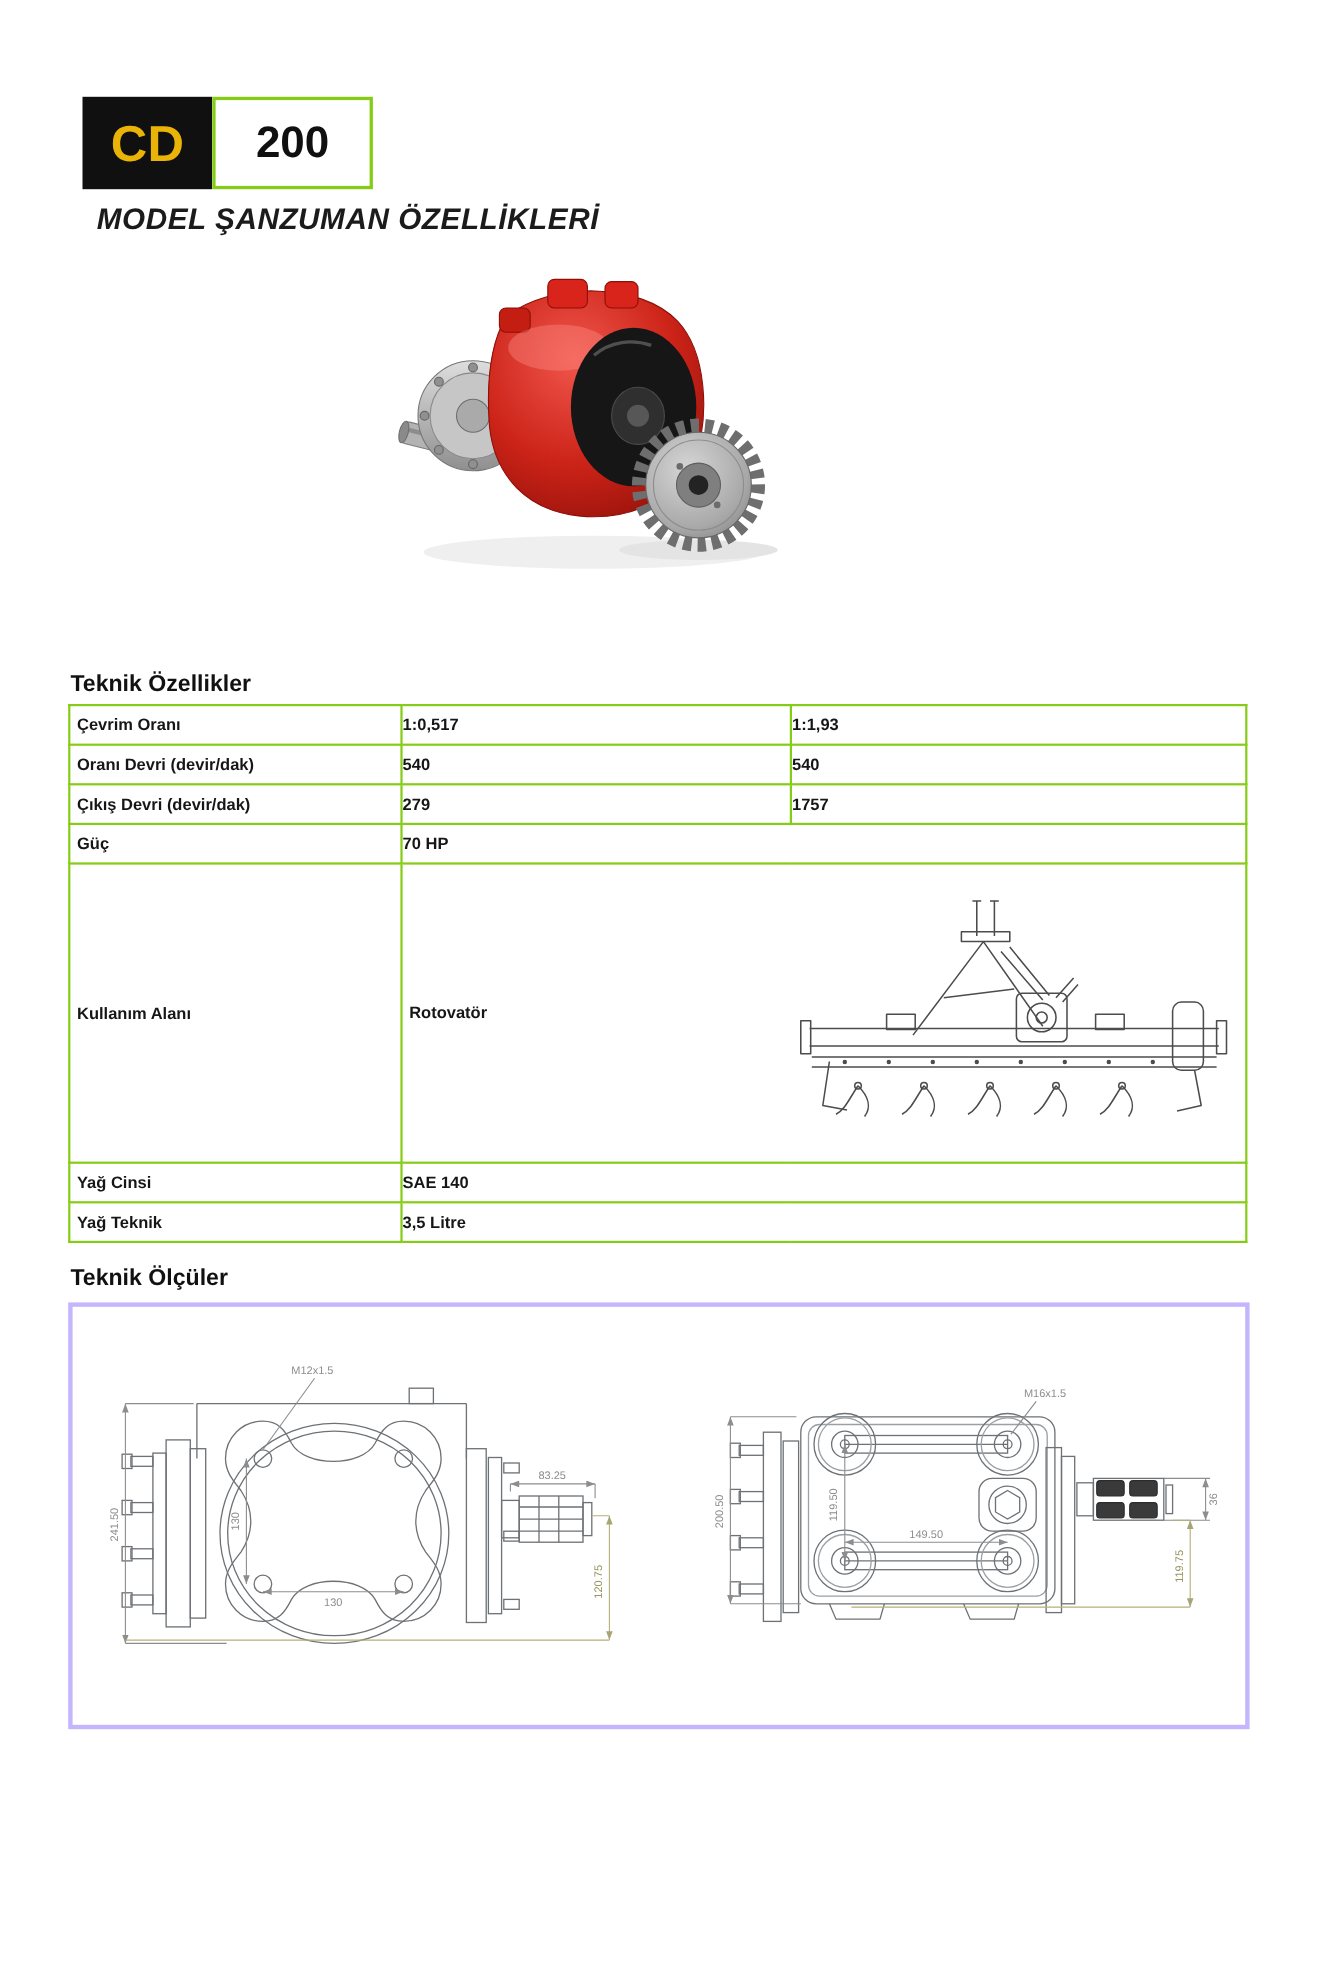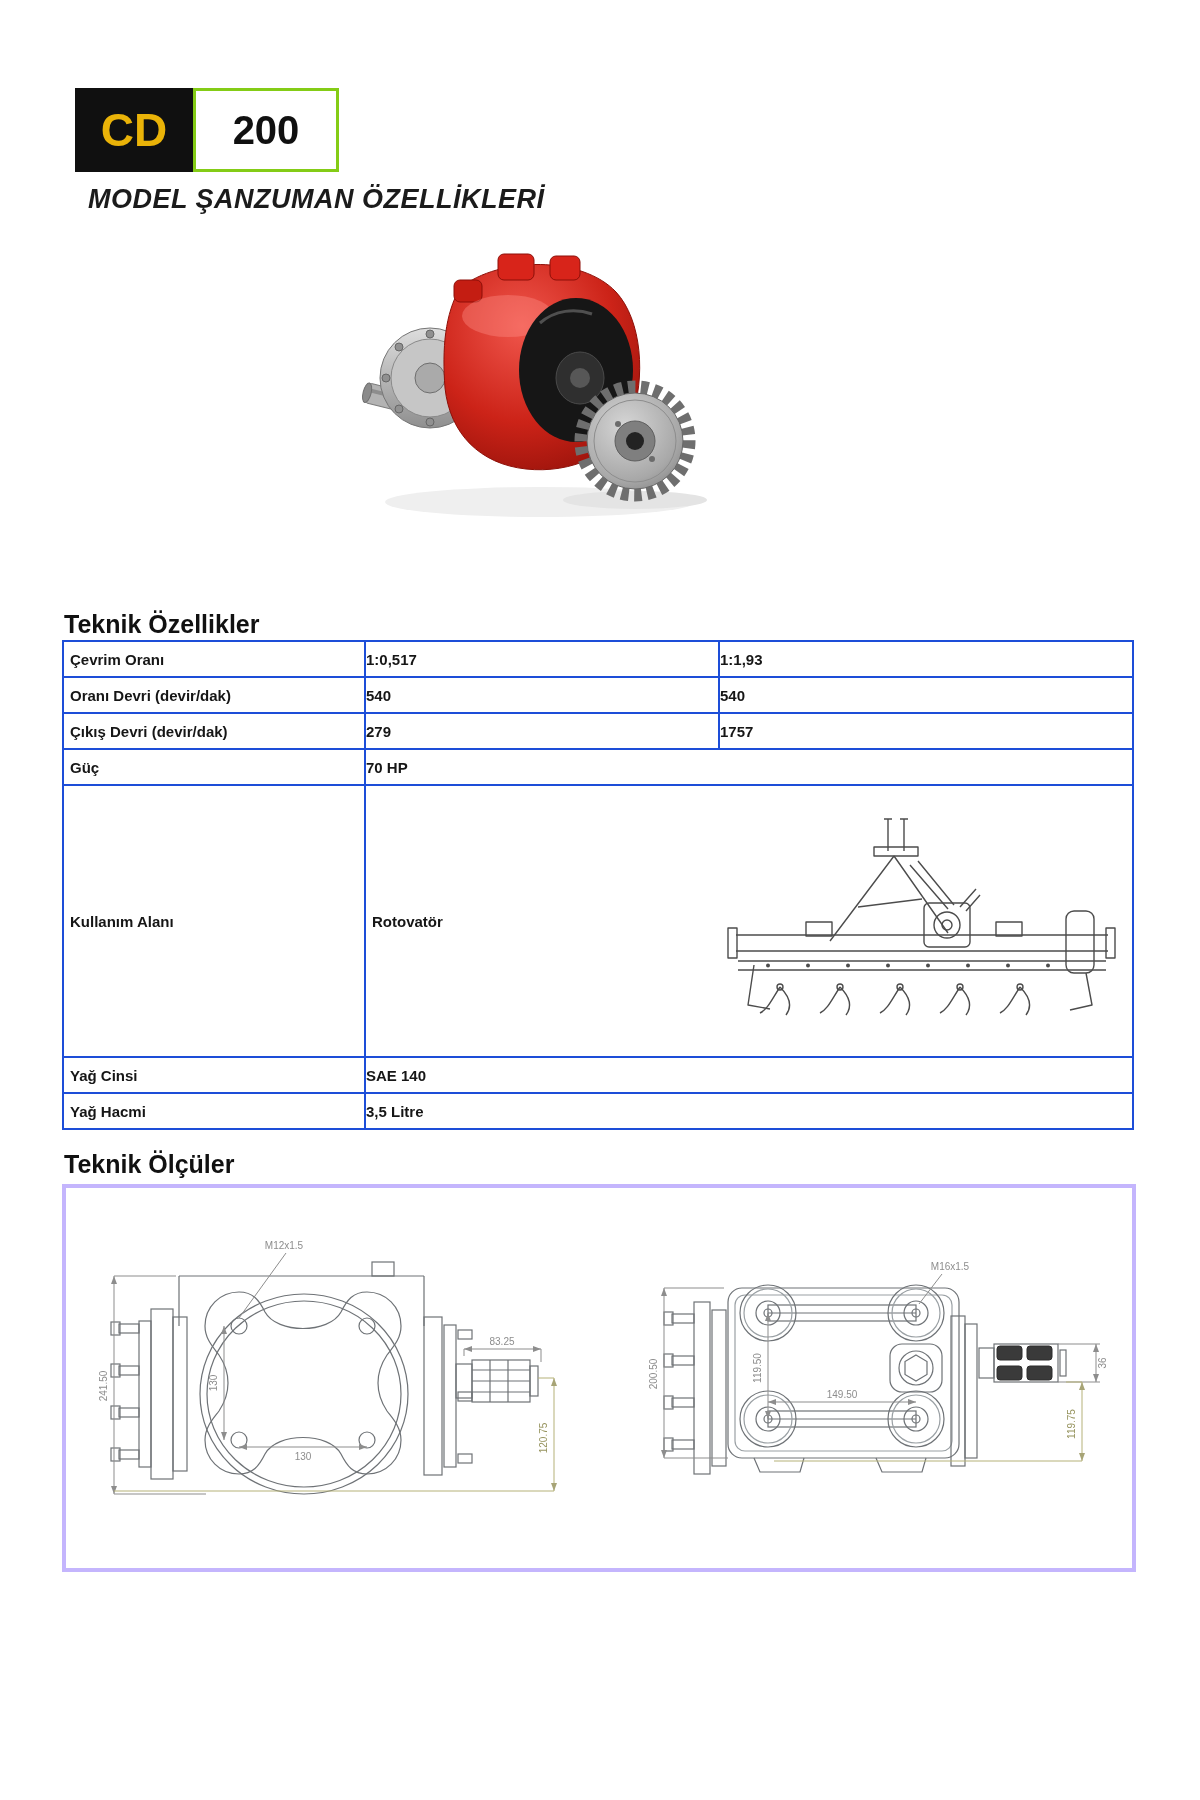--- a/index.html
+++ b/index.html
@@ -6,28 +6,28 @@
   .page{position:relative;width:1200px;height:1800px;background:#ffffff;overflow:hidden;
         font-family:"Liberation Sans", sans-serif;color:#161616;}
   
   .badge{position:absolute;left:75px;top:88px;display:flex;}
   .badge-cd{width:118px;height:84px;background:#101010;color:#eab308;display:flex;align-items:center;justify-content:center;
             font-size:46px;font-weight:bold;}
   .badge-num{width:140px;height:78px;background:#ffffff;border:3px solid #84cc16;color:#101010;
              display:flex;align-items:center;justify-content:center;font-size:40px;font-weight:bold;}
   .subtitle{position:absolute;left:88px;top:184px;font-size:27px;font-weight:bold;font-style:italic;color:#1b1b1b;letter-spacing:.5px;}
   
-  .sec-h{position:absolute;font-size:25px;font-weight:bold;color:#111;}
+  .sec-h{position:absolute;font-size:21px;font-weight:bold;color:#111;}
   .sec-h.h1{left:64px;top:610px;}
   .sec-h.h2{left:64px;top:1150px;}
   
   .photo{position:absolute;left:350px;top:228px;width:380px;height:300px;}
   
   .spec-table{position:absolute;left:62px;top:640px;width:1070px;border-collapse:collapse;table-layout:fixed;}
-  .spec-table td{border:2px solid #1d4ed8;font-size:15px;padding:0;}
+  .spec-table td{border:2px solid #84cc16;font-size:15px;padding:0;}
   .spec-table td.lbl{font-weight:bold;text-align:left;padding-left:6px;}
   .spec-table td.val{font-weight:bold;text-align:left;}
   .spec-table tr.sm{height:36px;}
   .spec-table tr.tall{height:272px;}
   .merged-cell{position:relative;}
   .merged-cell .use-text{position:absolute;left:6px;top:50%;transform:translateY(-50%);font-weight:bold;}
   .merged-cell .roto{position:absolute;right:4px;top:50%;transform:translateY(-50%);}
   
   .dims-box{position:absolute;left:62px;top:1184px;width:1066px;height:380px;border:4px solid #c4b5fd;background:#fff;}
   .dwg{position:absolute;}
@@ -199,21 +199,21 @@
             <path d="M312,172 C304,184 300,194 292,198 M312,172 C322,182 324,192 318,200"></path>
           </g>
         </svg>
       </td>
     </tr>
     <tr class="sm">
       <td class="lbl">Yağ Cinsi</td>
       <td class="val" colspan="2">SAE 140</td>
     </tr>
     <tr class="sm">
-      <td class="lbl">Yağ Hacmi</td>
+      <td class="lbl">Yağ Teknik</td>
       <td class="val" colspan="2">3,5 Litre</td>
     </tr>
   </tbody>
     </table>
 
   <div class="sec-h h2">Teknik Ölçüler</div>
 
   <div class="dims-box">
 
     <svg class="dwg left" width="500" height="290" viewBox="0 0 500 290">

